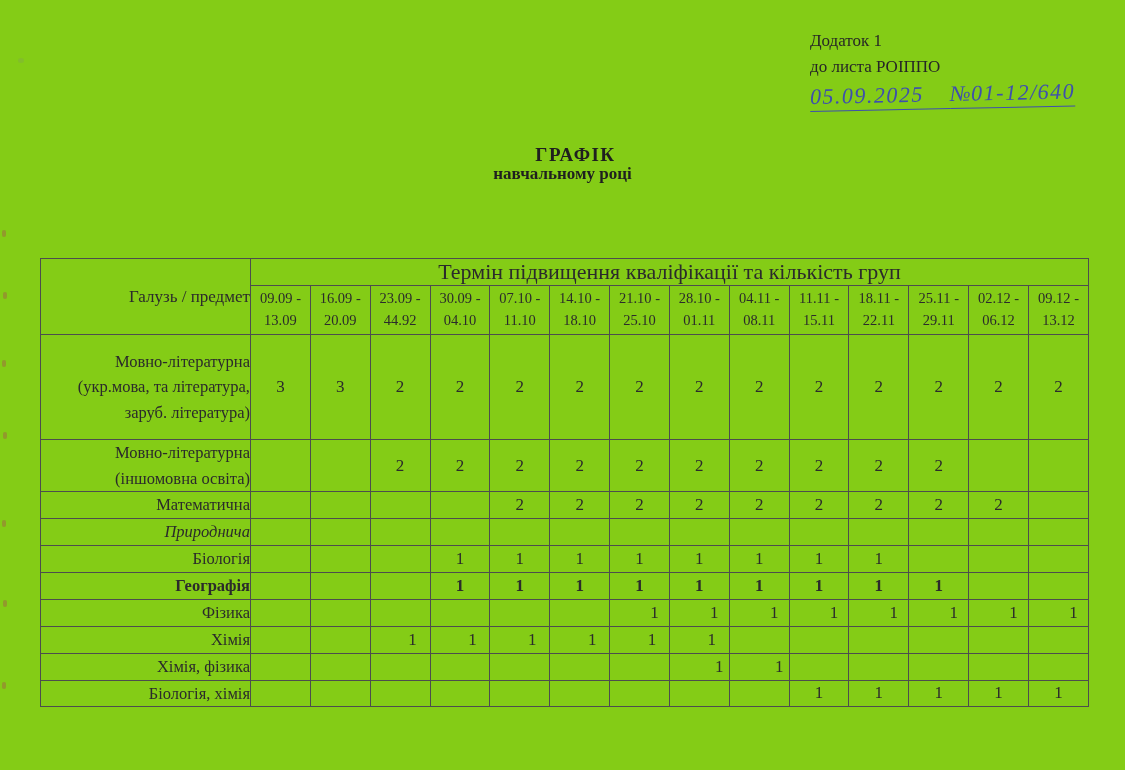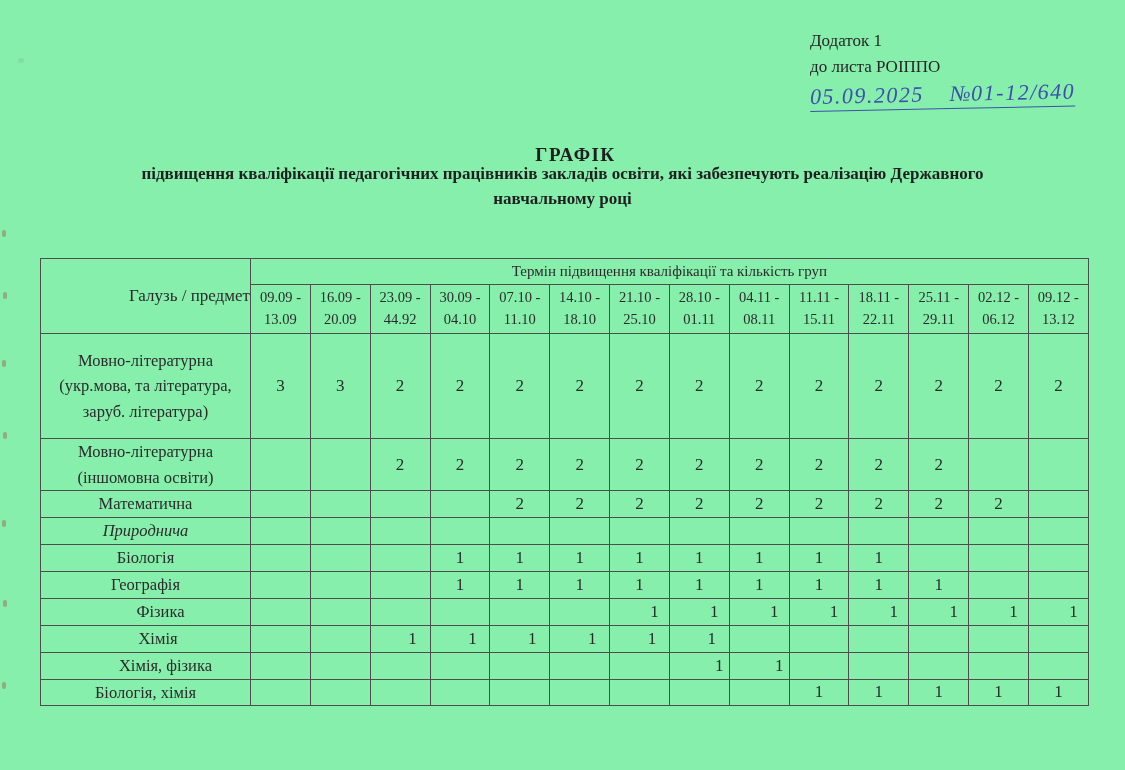--- a/index.html
+++ b/index.html
@@ -4,21 +4,21 @@
 <style>
   html,body{margin:0;padding:0;}
   body{
     background:#e9e9e9;
     font-family:"Liberation Serif", serif;
   }
   .page{
     position:relative;
     width:1125px;
     height:770px;
-    background:#86efac;
+    background:#84cc16;
     color:#2b2b2b;
     overflow:hidden;
   }
   
   .letterhead{
     position:absolute;
     left:810px;
     top:28px;
     font-size:17px;
     line-height:26px;
@@ -80,56 +80,56 @@
   table.schedule th, table.schedule td{
     border:1px solid #4d4d4d;
     font-weight:normal;
     color:#2b2b2b;
     padding:0;
     overflow:hidden;
   }
   th.group-header{
     height:25px;
     font-weight:bold;
-    font-size:15px;
+    font-size:22px;
     text-align:center;
     vertical-align:middle;
   }
   th.subject-header{
     font-weight:bold;
     font-size:17px;
     text-align:right;
     vertical-align:middle;
   }
   th.date-header{
     height:48px;
     font-size:14.5px;
     line-height:1.5;
     text-align:center;
     vertical-align:middle;
   }
   th.row-label{
-    text-align:center;
+    text-align:right;
     font-size:16.5px;
     line-height:1.55;
     padding:1px 4px 1px 6px;
     vertical-align:middle;
   }
   th.row-label.italic{font-style:italic;}
   td.value-cell{
     text-align:center;
     vertical-align:middle;
     font-size:17px;
   }
   tbody tr.r0 > *{height:104px;}
   tbody tr.r1 > *{height:51px;}
   tbody tr.r2 > *{height:26px;}
   tbody tr.r3 > *{height:26px;}
   tbody tr.r4 > *{height:26px;}
-  tbody tr.r5 > *{height:26px;}
+  tbody tr.r5 > *{height:26px;font-weight:bold;}
   tbody tr.r6 > *{height:26px;padding-left:30px;}
   tbody tr.r7 > *{height:26px;padding-left:25px;}
   tbody tr.r8 > *{height:25px;padding-left:40px;}
   tbody tr.r9 > *{height:23px;}
   
   .speck{
     position:absolute;
     width:4px;height:7px;
     background:rgba(165,92,70,0.45);
     border-radius:2px;
@@ -149,21 +149,20 @@
     <div>Додаток 1</div>
     <div>до листа РОІППО</div>
     <div class="handwritten">
       <span class="hw-underline hw-date">05.09.2025</span><span class="hw-underline"><span class="hw-no">№</span><span>01-12/640</span></span>
     </div>
   </div>
 
   <h1 class="doc-title">ГРАФІК</h1>
 
   <div class="doc-subtitle">
-    <div>підвищення кваліфікації педагогічних працівників закладів освіти, які забезпечують реалізацію Державного</div>
     <div>навчальному році</div>
   </div>
 
   <div class="table-wrap">
     <table class="schedule">
       <colgroup id="schedule-cols">
           <col style="width: 210px;">
           <col style="width: 59.8571px;">
           <col style="width: 59.8571px;">
           <col style="width: 59.8571px;">
@@ -255,21 +254,21 @@
             <td class="value-cell">2</td>
             <td class="value-cell">2</td>
             <td class="value-cell">2</td>
             <td class="value-cell">2</td>
             <td class="value-cell">2</td>
             <td class="value-cell">2</td>
             <td class="value-cell">2</td>
             <td class="value-cell">2</td>
           </tr>
           <tr class="r1">
-            <th class="row-label">Мовно-літературна (іншомовна освіти)</th>
+            <th class="row-label">Мовно-літературна (іншомовна освіта)</th>
             <td class="value-cell"></td>
             <td class="value-cell"></td>
             <td class="value-cell">2</td>
             <td class="value-cell">2</td>
             <td class="value-cell">2</td>
             <td class="value-cell">2</td>
             <td class="value-cell">2</td>
             <td class="value-cell">2</td>
             <td class="value-cell">2</td>
             <td class="value-cell">2</td>

